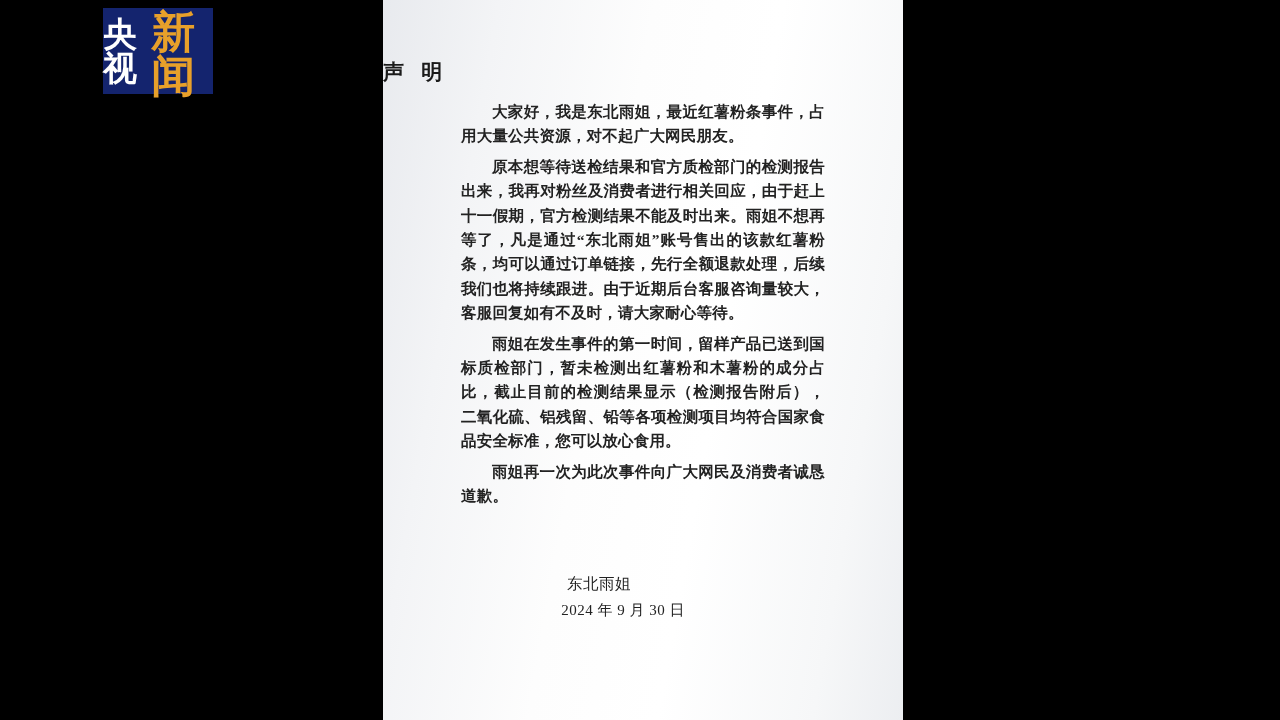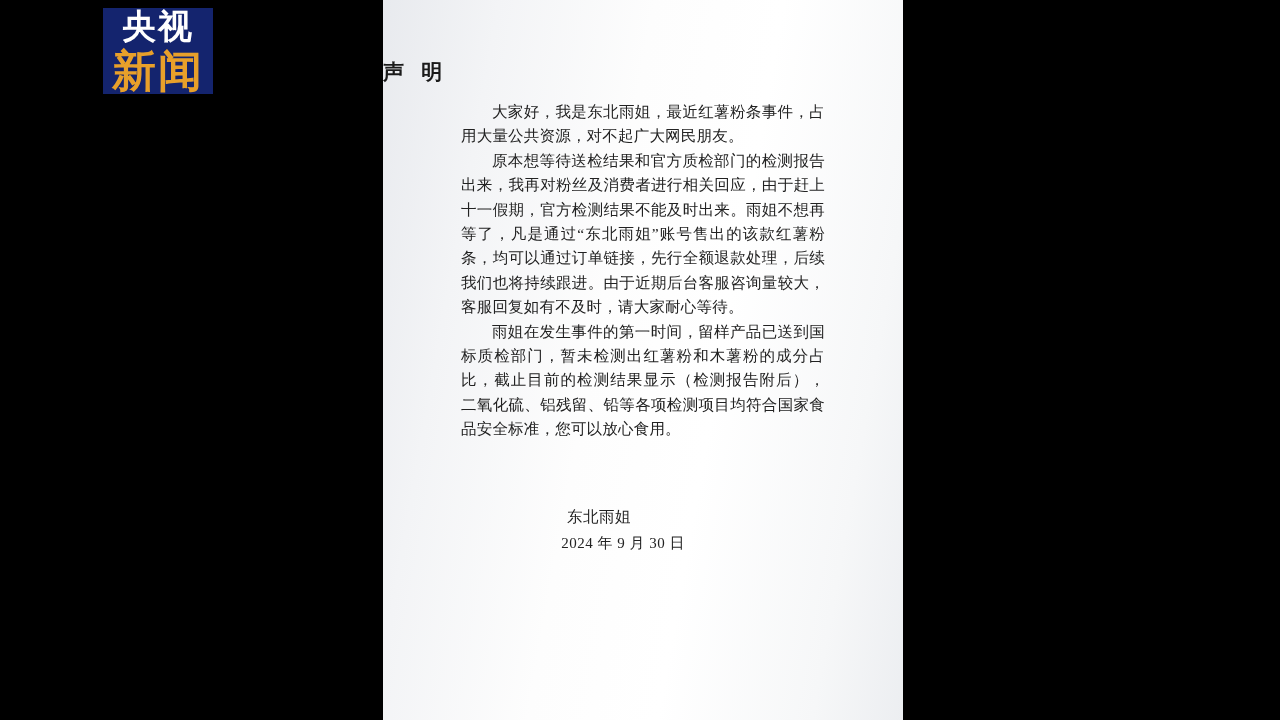--- a/index.html
+++ b/index.html
@@ -23,21 +23,21 @@
 
   
   .logo {
     position: absolute;
     left: 103px;
     top: 8px;
     width: 110px;
     height: 86px;
     background: #14246e;
     display: flex;
-    flex-direction: column;
+    flex-direction: row;
     align-items: center;
     justify-content: center;
     line-height: 1;
   }
   .logo-line1 {
     color: #ffffff;
     font-size: 34px;
     font-weight: bold;
     letter-spacing: 2px;
     font-family: "Liberation Sans", "DejaVu Sans", sans-serif;
@@ -84,22 +84,23 @@
     margin: 0 78px 0 78px;
   }
 
   .para {
     font-size: 15.5px;
     line-height: 24.4px;
     color: #222222;
     text-align: justify;
     text-justify: inter-ideograph;
     text-indent: 2em;
-    margin: 0 0 0 0;
+    margin: 6px 0 0 0;
     letter-spacing: 0.2px;
+    font-weight: bold;
   }
 
   .signature {
     margin-top: 62px;
     text-align: center;
     margin-right: 88px;
   }
   .sign-name {
     font-size: 15.5px;
     color: #222222;
@@ -139,20 +140,21 @@
 
   <div class="page">
     <div class="page-inner">
 
       <div class="doc-title">声 明</div>
 
       <div class="body-block">
         <p class="para">大家好，我是东北雨姐，最近红薯粉条事件，占用大量公共资源，对不起广大网民朋友。</p>
         <p class="para">原本想等待送检结果和官方质检部门的检测报告出来，我再对粉丝及消费者进行相关回应，由于赶上十一假期，官方检测结果不能及时出来。雨姐不想再等了，凡是通过“东北雨姐”账号售出的该款红薯粉条，均可以通过订单链接，先行全额退款处理，后续我们也将持续跟进。由于近期后台客服咨询量较大，客服回复如有不及时，请大家耐心等待。</p>
         <p class="para">雨姐在发生事件的第一时间，留样产品已送到国标质检部门，暂未检测出红薯粉和木薯粉的成分占比，截止目前的检测结果显示（检测报告附后）， 二氧化硫、铝残留、铅等各项检测项目均符合国家食品安全标准，您可以放心食用。</p>
+        <p class="para">雨姐再一次为此次事件向广大网民及消费者诚恳道歉。</p>
       </div>
 
       <div class="signature">
         <div class="sign-name">东北雨姐</div>
         <div class="sign-date">2024 年 9 月 30 日</div>
       </div>
 
     </div>
   </div>
 

